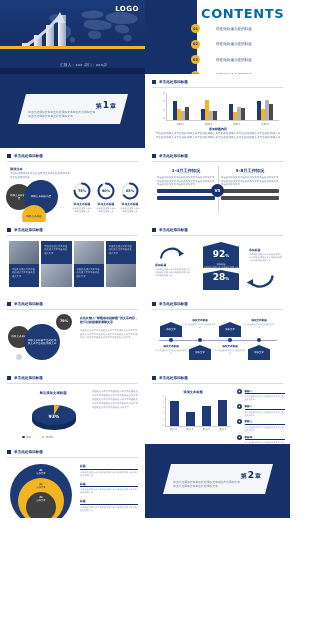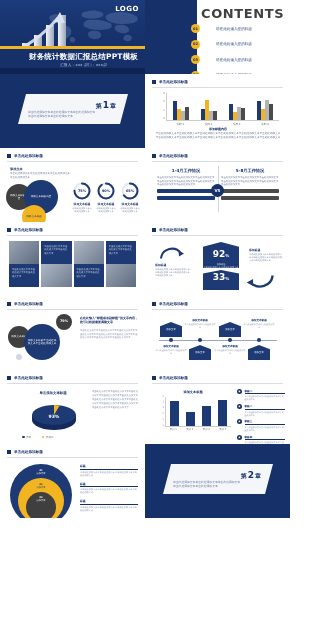--- a/index.html
+++ b/index.html
@@ -44,21 +44,21 @@
     position:absolute; left:0; bottom:0; width:100%; height:6px; background:#0f2352;
   }
 
   
   .contents { background:#ffffff; }
   .contents-left {
     position:absolute; left:0; top:0; width:52px; height:74px; background:#16306a;
   }
   .contents-title {
     position:absolute; left:56px; top:6px;
-    color:#404040; font-size:13px; font-weight:bold; letter-spacing:.6px;
+    color:#0369a1; font-size:13px; font-weight:bold; letter-spacing:.6px;
     font-family:"DejaVu Sans","Liberation Sans",sans-serif;
   }
   .toc-list { position:absolute; left:46px; top:24px; width:96px; }
   .toc-item { display:flex; align-items:center; margin-bottom:6.5px; }
   .toc-num {
     width:9px; height:9px; border-radius:50%; background:#f2b521;
     color:#16306a; font-size:3.6px; font-weight:bold;
     display:flex; align-items:center; justify-content:center; flex:none;
   }
   .toc-label { margin-left:16px; color:#1d3a74; font-size:3.6px; }
@@ -254,21 +254,20 @@
         <rect x="14" y="33" width="8" height="15" fill="url(#barg)"></rect>
         <rect x="26" y="25" width="8" height="23" fill="url(#barg)"></rect>
         <rect x="38" y="15" width="8" height="33" fill="url(#barg)"></rect>
         <rect x="50" y="5" width="8" height="43" fill="url(#barg)"></rect>
         <path d="M2 42 C18 38, 34 26, 50 8" stroke="#dbe3f0" stroke-width="3" fill="none" opacity=".9"></path>
         <path d="M46 12 L52 2 L57 13 Z" fill="#dbe3f0"></path>
       </svg>
 
       <div class="cover-band"></div>
       <div class="cover-white"></div>
-      <div class="cover-title">财务统计数据汇报总结PPT模板</div>
       <div class="cover-sub">汇报人：xxx          部门：xxx部</div>
       <div class="cover-foot"></div>
     </div>
 
     <div class="slide contents">
       <div class="contents-left"></div>
       <div class="contents-title">CONTENTS</div>
       <div class="toc-list">
         <div class="toc-item">
           <div class="toc-num">01</div>
@@ -482,21 +481,21 @@
         <div class="p">单击此处添加文本单击此处添加文本单击此处添加文本单击此处添加文本单击此处添加文本。</div>
       </div>
 
       <div class="hexa" style="left:58px; top:20px;">
         <div class="n"><span>92</span><small>%</small></div>
         <div class="s">添加标题</div>
         <div class="s">单击此处添加文本单击此处添加文本</div>
       </div>
 
       <div class="hexa" style="left:58px; top:48px; height:20px;">
-        <div class="n" style="margin-top:1px; line-height:12px;"><span>33</span><small>%</small></div>
+        <div class="n" style="margin-top:1px; line-height:12px;"><span>28</span><small>%</small></div>
       </div>
 
       <svg style="position:absolute; left:100px; top:52px; width:30px; height:18px;" viewBox="0 0 52 30">
         <path d="M48 2 A22 22 0 0 1 10 14" stroke="#1d3a74" stroke-width="4" fill="none"></path>
         <path d="M14 8 L3 14 L14 20 Z" fill="#1d3a74"></path>
       </svg>
 
       <div class="side-txt">
         <div class="t">添加标题</div>
         <div class="p">单击此处添加文本单击此处添加文本单击此处添加文本单击此处添加文本单击此处添加文本。</div>

